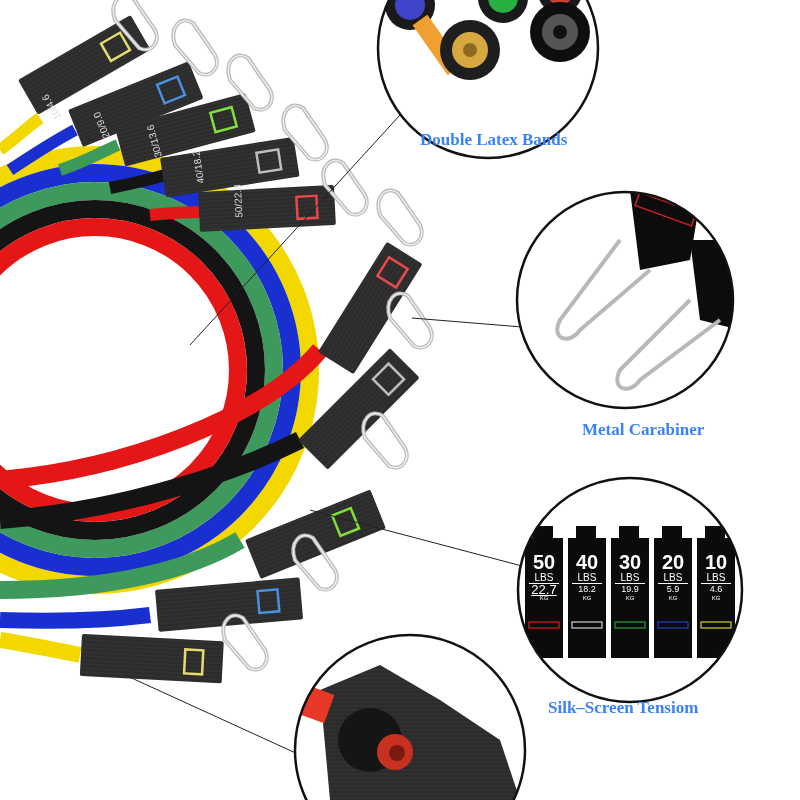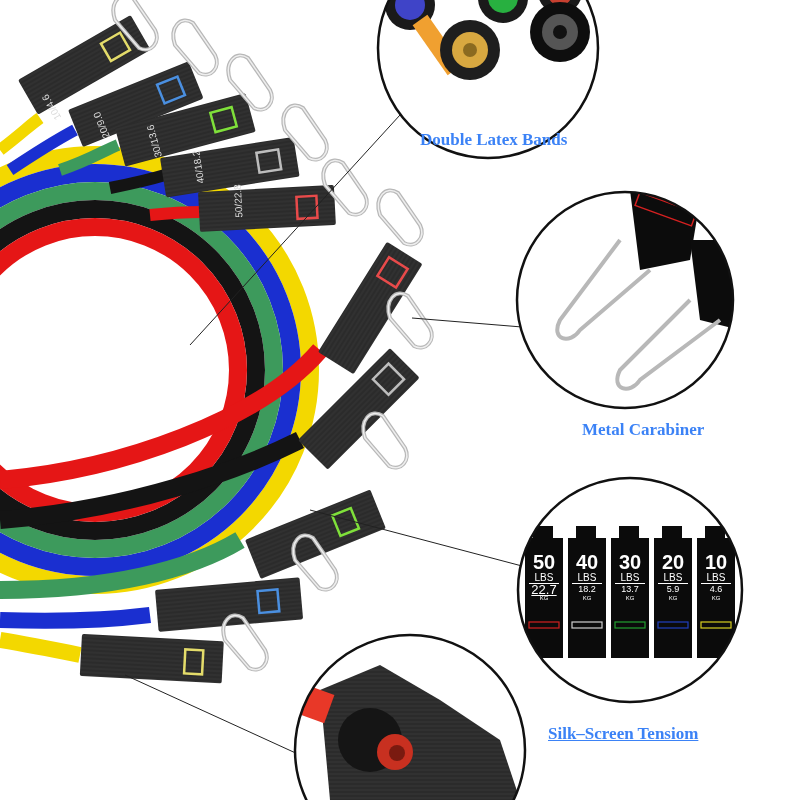--- a/index.html
+++ b/index.html
@@ -220,35 +220,35 @@
   </div>
   <div class="mini" style="left:568px;top:552px;width:38px;">
     <div style="font-size:20px;font-weight:bold;line-height:20px;">40</div>
     <div style="font-size:10px;line-height:11px;border-bottom:1px solid #fff;margin:0 4px;">LBS</div>
     <div style="font-size:9px;line-height:11px;">18.2</div>
     <div style="font-size:6px;line-height:7px;">KG</div>
   </div>
   <div class="mini" style="left:611px;top:552px;width:38px;">
     <div style="font-size:20px;font-weight:bold;line-height:20px;">30</div>
     <div style="font-size:10px;line-height:11px;border-bottom:1px solid #fff;margin:0 4px;">LBS</div>
-    <div style="font-size:9px;line-height:11px;">13.7</div>
+    <div style="font-size:9px;line-height:11px;">19.9</div>
     <div style="font-size:6px;line-height:7px;">KG</div>
   </div>
   <div class="mini" style="left:654px;top:552px;width:38px;">
     <div style="font-size:20px;font-weight:bold;line-height:20px;">20</div>
     <div style="font-size:10px;line-height:11px;border-bottom:1px solid #fff;margin:0 4px;">LBS</div>
     <div style="font-size:9px;line-height:11px;">5.9</div>
     <div style="font-size:6px;line-height:7px;">KG</div>
   </div>
   <div class="mini" style="left:697px;top:552px;width:38px;">
     <div style="font-size:20px;font-weight:bold;line-height:20px;">10</div>
     <div style="font-size:10px;line-height:11px;border-bottom:1px solid #fff;margin:0 4px;">LBS</div>
     <div style="font-size:9px;line-height:11px;">4.6</div>
     <div style="font-size:6px;line-height:7px;">KG</div>
   </div>
 
   
   <div class="label" style="left:420px;top:128px;">Double Latex Bands</div>
   <div class="label" style="left:582px;top:418px;">Metal Carabiner</div>
-  <div class="label" style="left:548px;top:722px;text-decoration:underline;">
+  <div class="label" style="left:548px;top:696px;">
     <span class="line2">Silk–Screen Tensiom</span>
   </div>
 </div>
 
 </body></html>

